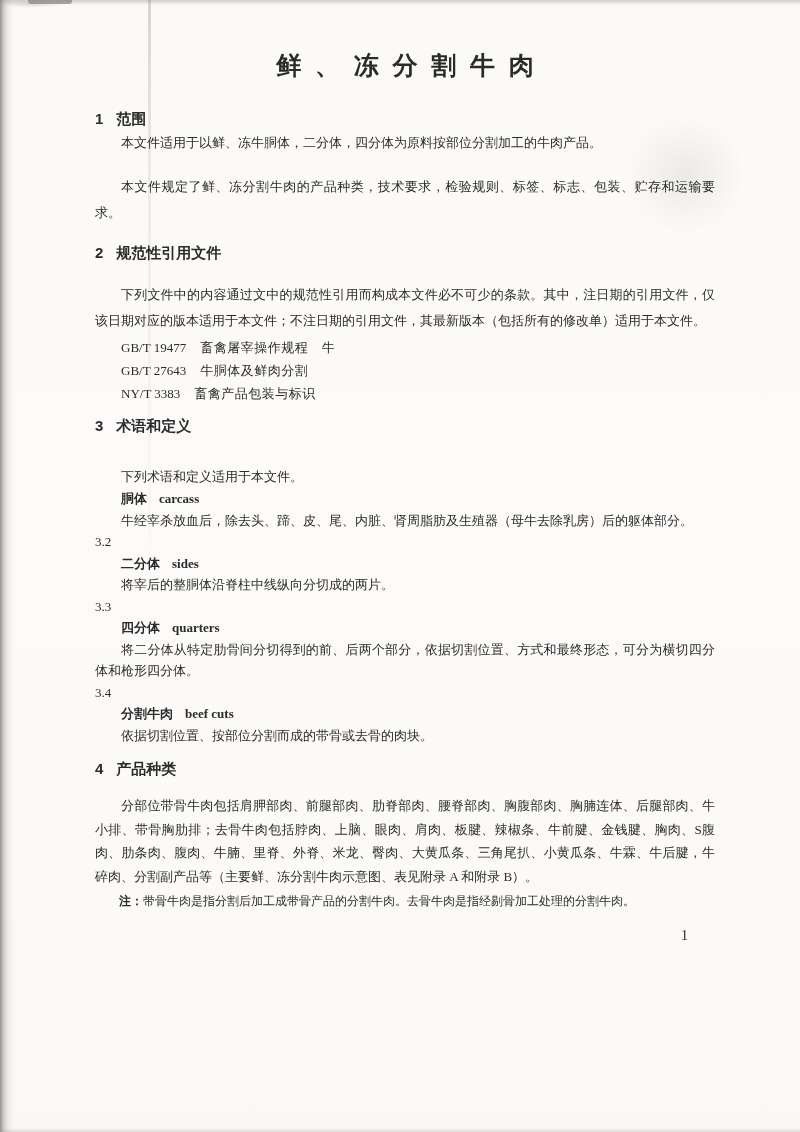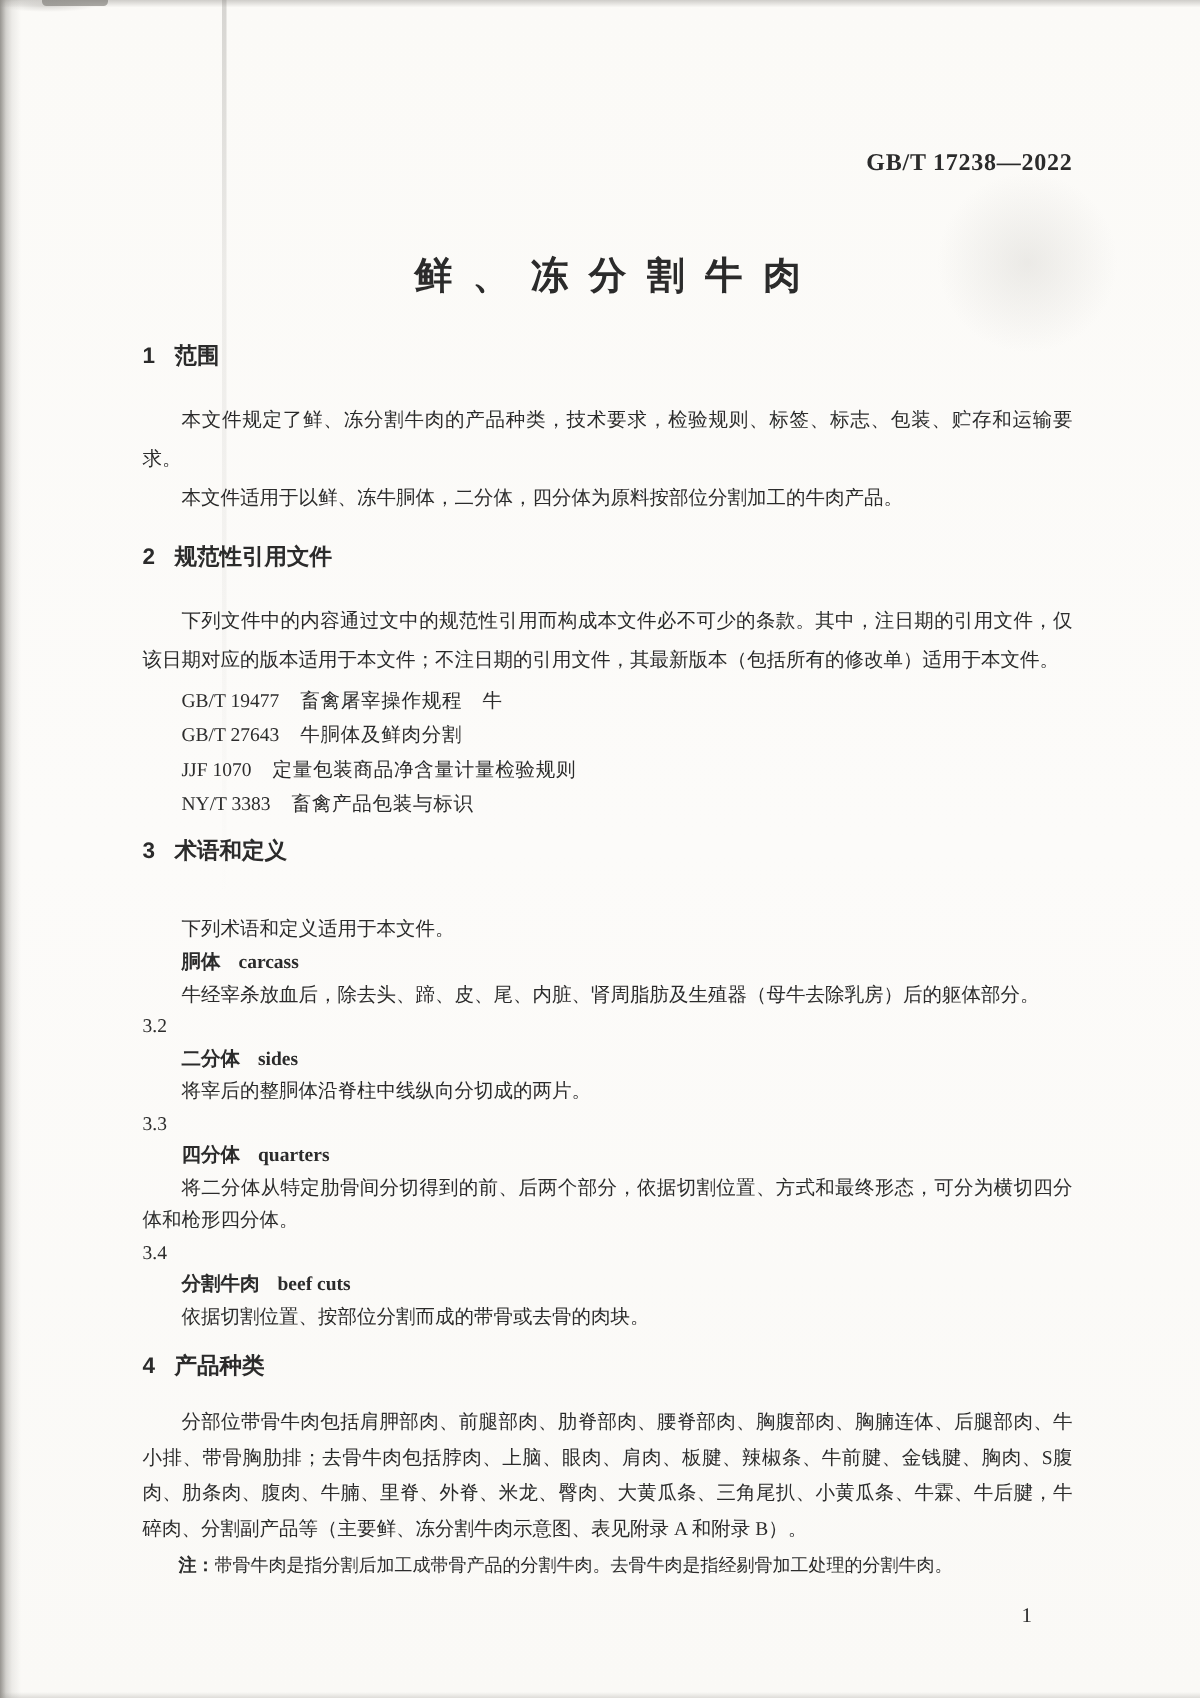--- a/index.html
+++ b/index.html
@@ -70,43 +70,39 @@
   <div class="edge-left"></div>
   <div class="edge-top"></div>
   <div class="edge-bottom"></div>
   <div class="top-notch"></div>
   <div class="crease-v"></div>
   <div class="smudge-tr"></div>
   <div class="smudge-tl"></div>
 
   <div class="content">
 
-    <div class="std-num">GB/T 17238—2022</div>
 
     <div class="doc-title">鲜、冻分割牛肉</div>
 
     <div class="sec-head">
       <span class="sec-num">1</span><span>范围</span>
     </div>
+    <p class="para tight">本文件适用于以鲜、冻牛胴体，二分体，四分体为原料按部位分割加工的牛肉产品。</p>
     <p class="para">本文件规定了鲜、冻分割牛肉的产品种类，技术要求，检验规则、标签、标志、包装、贮存和运输要求。</p>
-    <p class="para tight">本文件适用于以鲜、冻牛胴体，二分体，四分体为原料按部位分割加工的牛肉产品。</p>
 
     <div class="sec-head h2">
       <span class="sec-num">2</span><span>规范性引用文件</span>
     </div>
     <p class="para">下列文件中的内容通过文中的规范性引用而构成本文件必不可少的条款。其中，注日期的引用文件，仅该日期对应的版本适用于本文件；不注日期的引用文件，其最新版本（包括所有的修改单）适用于本文件。</p>
     <ul class="ref-list">
       <li>
         <span class="ref-code">GB/T 19477</span><span class="ref-name">畜禽屠宰操作规程　牛</span>
       </li>
       <li>
         <span class="ref-code">GB/T 27643</span><span class="ref-name">牛胴体及鲜肉分割</span>
-      </li>
-      <li>
-        <span class="ref-code">JJF 1070</span><span class="ref-name">定量包装商品净含量计量检验规则</span>
       </li>
       <li>
         <span class="ref-code">NY/T 3383</span><span class="ref-name">畜禽产品包装与标识</span>
       </li>
     </ul>
 
     <div class="sec-head h3">
       <span class="sec-num">3</span><span>术语和定义</span>
     </div>
     <p class="terms-intro">下列术语和定义适用于本文件。</p>

